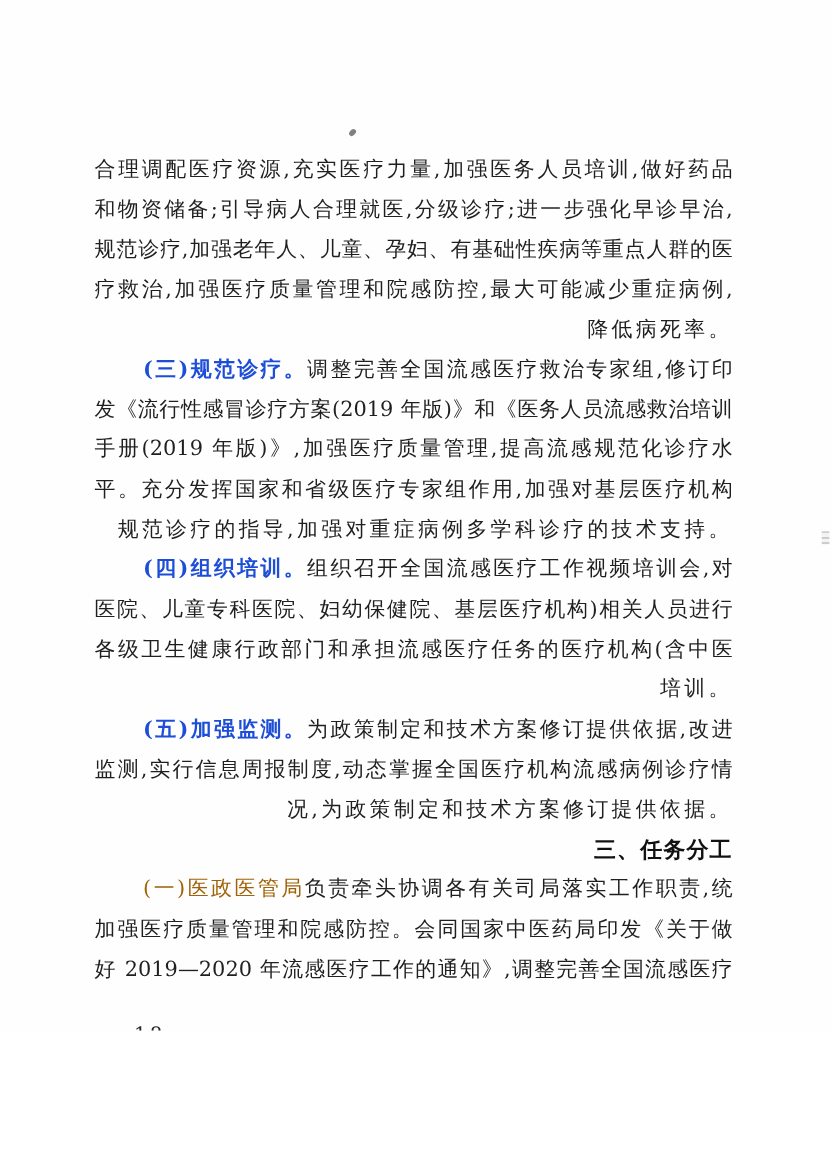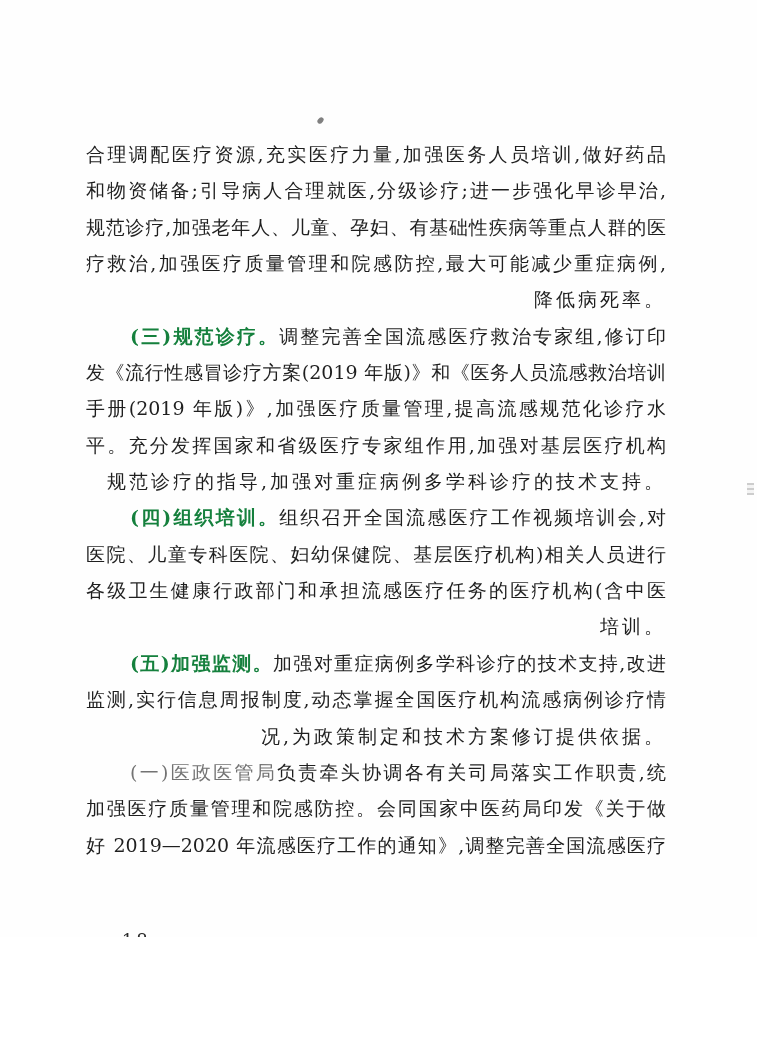--- a/index.html
+++ b/index.html
@@ -33,29 +33,29 @@
   .line.fill {
     letter-spacing: 0;
     white-space: normal;
     text-align: justify;
     text-align-last: justify;
   }
   .line.indent {
     text-indent: 44px;
   }
   .seg { font-weight: normal; }
-  .seg.b { font-weight: 700; color: #15803d; }
+  .seg.b { font-weight: 700; color: #1d4ed8; }
   .seg.h {
     font-weight: 700;
     color: #111111;
     font-family: "DejaVu Sans", "Liberation Sans", sans-serif;
     font-size: 20px;
     letter-spacing: 1px;
   }
-  .seg.k { color: #737373; }
+  .seg.k { color: #a16207; }
   .page-number {
     position: absolute;
     left: 85px;
     top: 930px;
     font-size: 18px;
     color: #2a2a2a;
     letter-spacing: 3px;
     word-spacing: 7px;
     font-family: "DejaVu Serif", "Liberation Serif", serif;
   }
@@ -109,23 +109,24 @@
       <div class="line"><span class="seg">降低病死率。</span></div>
       <div class="line fill indent"><span class="seg b">(三)规范诊疗。</span><span class="seg">调整完善全国流感医疗救治专家组,修订印</span></div>
       <div class="line fill"><span class="seg">发《流行性感冒诊疗方案(2019 年版)》和《医务人员流感救治培训</span></div>
       <div class="line fill"><span class="seg">手册(2019 年版)》,加强医疗质量管理,提高流感规范化诊疗水</span></div>
       <div class="line fill"><span class="seg">平。充分发挥国家和省级医疗专家组作用,加强对基层医疗机构</span></div>
       <div class="line"><span class="seg">规范诊疗的指导,加强对重症病例多学科诊疗的技术支持。</span></div>
       <div class="line fill indent"><span class="seg b">(四)组织培训。</span><span class="seg">组织召开全国流感医疗工作视频培训会,对</span></div>
       <div class="line fill"><span class="seg">医院、儿童专科医院、妇幼保健院、基层医疗机构)相关人员进行</span></div>
       <div class="line fill"><span class="seg">各级卫生健康行政部门和承担流感医疗任务的医疗机构(含中医</span></div>
       <div class="line"><span class="seg">培训。</span></div>
-      <div class="line fill indent"><span class="seg b">(五)加强监测。</span><span class="seg">加强对重症病例多学科诊疗的技术支持,改进</span></div>
+      <div class="line fill indent"><span class="seg b">(五)加强监测。</span><span class="seg">为政策制定和技术方案修订提供依据,改进</span></div>
       <div class="line fill"><span class="seg">监测,实行信息周报制度,动态掌握全国医疗机构流感病例诊疗情</span></div>
       <div class="line"><span class="seg">况,为政策制定和技术方案修订提供依据。</span></div>
+      <div class="line indent"><span class="seg h">三、任务分工</span></div>
       <div class="line fill indent"><span class="seg k">(一)医政医管局</span><span class="seg">负责牵头协调各有关司局落实工作职责,统</span></div>
       <div class="line fill"><span class="seg">加强医疗质量管理和院感防控。会同国家中医药局印发《关于做</span></div>
       <div class="line fill"><span class="seg">好 2019—2020 年流感医疗工作的通知》,调整完善全国流感医疗</span></div>
     </div>
 
   <div class="page-number">— 18 —</div>
 
   <div class="footer-rule"></div>
 
 </div>

